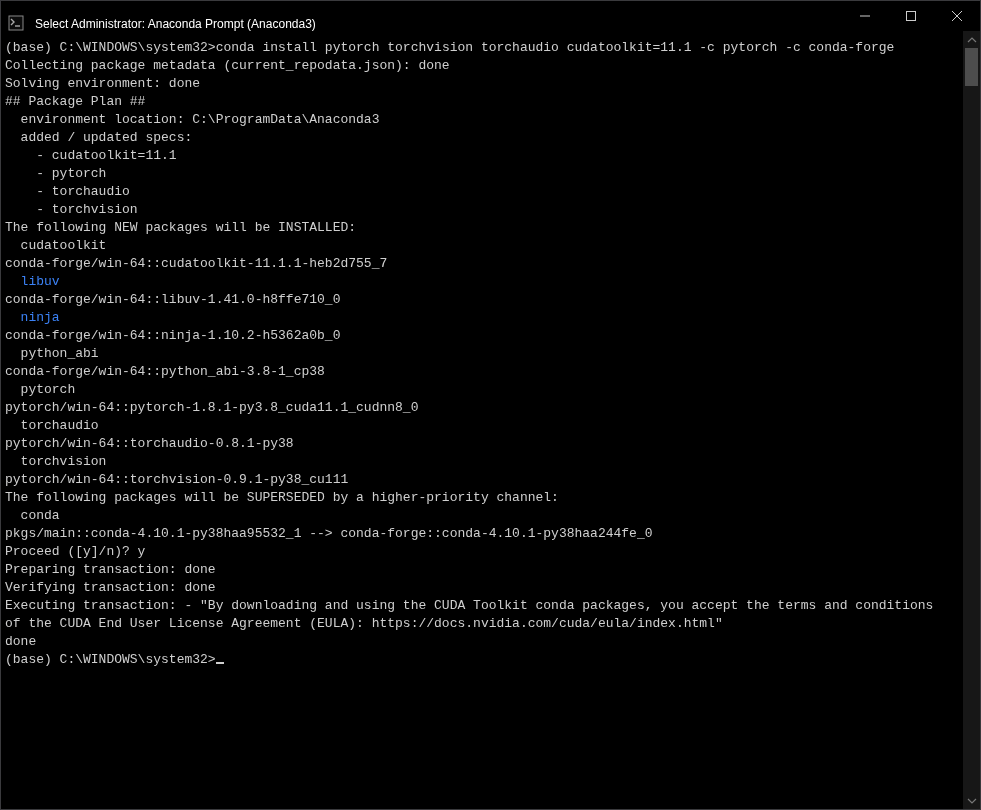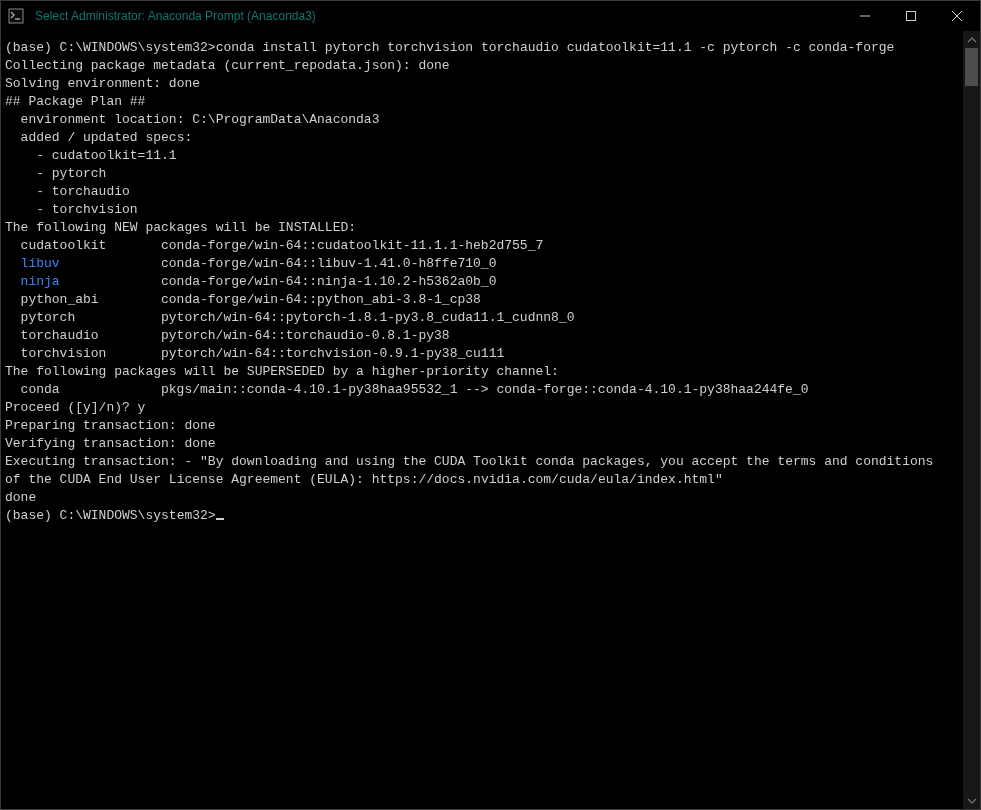--- a/index.html
+++ b/index.html
@@ -1,26 +1,26 @@
 <!DOCTYPE html>
 <html><head>
 <meta charset="utf-8">
 <style>
   * { margin: 0; padding: 0; box-sizing: border-box; }
   html, body { width: 981px; height: 810px; overflow: hidden; background: #000; font-family: Consolas, 'Courier New', monospace; }
   .window { width: 981px; height: 810px; background: #000; display: flex; flex-direction: column; border: 1px solid #3a3a3d; }
-  .titlebar { height: 30px; background: #000; display: flex; align-items: center; color: #0f766e; font-family: 'Segoe UI', Tahoma, sans-serif; font-size: 12px; user-select: none; }
+  .titlebar { height: 30px; background: #000; display: flex; align-items: flex-end; color: #ffffff; font-family: 'Segoe UI', Tahoma, sans-serif; font-size: 12px; user-select: none; }
   .titlebar .icon-slot { width: 30px; display: flex; align-items: center; justify-content: center; }
   .titlebar .title-text { flex: 1; padding-left: 4px; }
   .sysbtns { display: flex; height: 100%; }
   .sysbtn { width: 46px; height: 100%; display: flex; align-items: center; justify-content: center; }
   .sysbtn svg { display: block; }
   .terminal-wrap { flex: 1; display: flex; }
   .terminal { flex: 1; background: #000; color: #cfcfcf; font-size: 13px; line-height: 18px; padding: 8px 0 0 2px; white-space: pre; overflow: hidden; font-family: Liberation Mono, monospace; }
-  .pkg-row { display: flex; }
+  .pkg-row { display: flex; flex-direction: column; }
   .pkg-name { display: inline-block; width: 156px; }
   .gray { color: #cfcfcf; }
   .red { color: #3b82f6; }
   .cursor { display: inline-block; width: 8px; height: 2px; background: #cfcfcf; vertical-align: -1px; }
   .scrollbar { width: 17px; background: #171717; display: flex; flex-direction: column; }
   .scroll-btn { height: 17px; display: flex; align-items: center; justify-content: center; }
   .scroll-track { flex: 1; position: relative; }
   .scroll-thumb { position: absolute; top: 0; left: 2px; right: 2px; height: 38px; background: #4d4d4d; }
   .line { padding-left: 2px; }
 </style>

